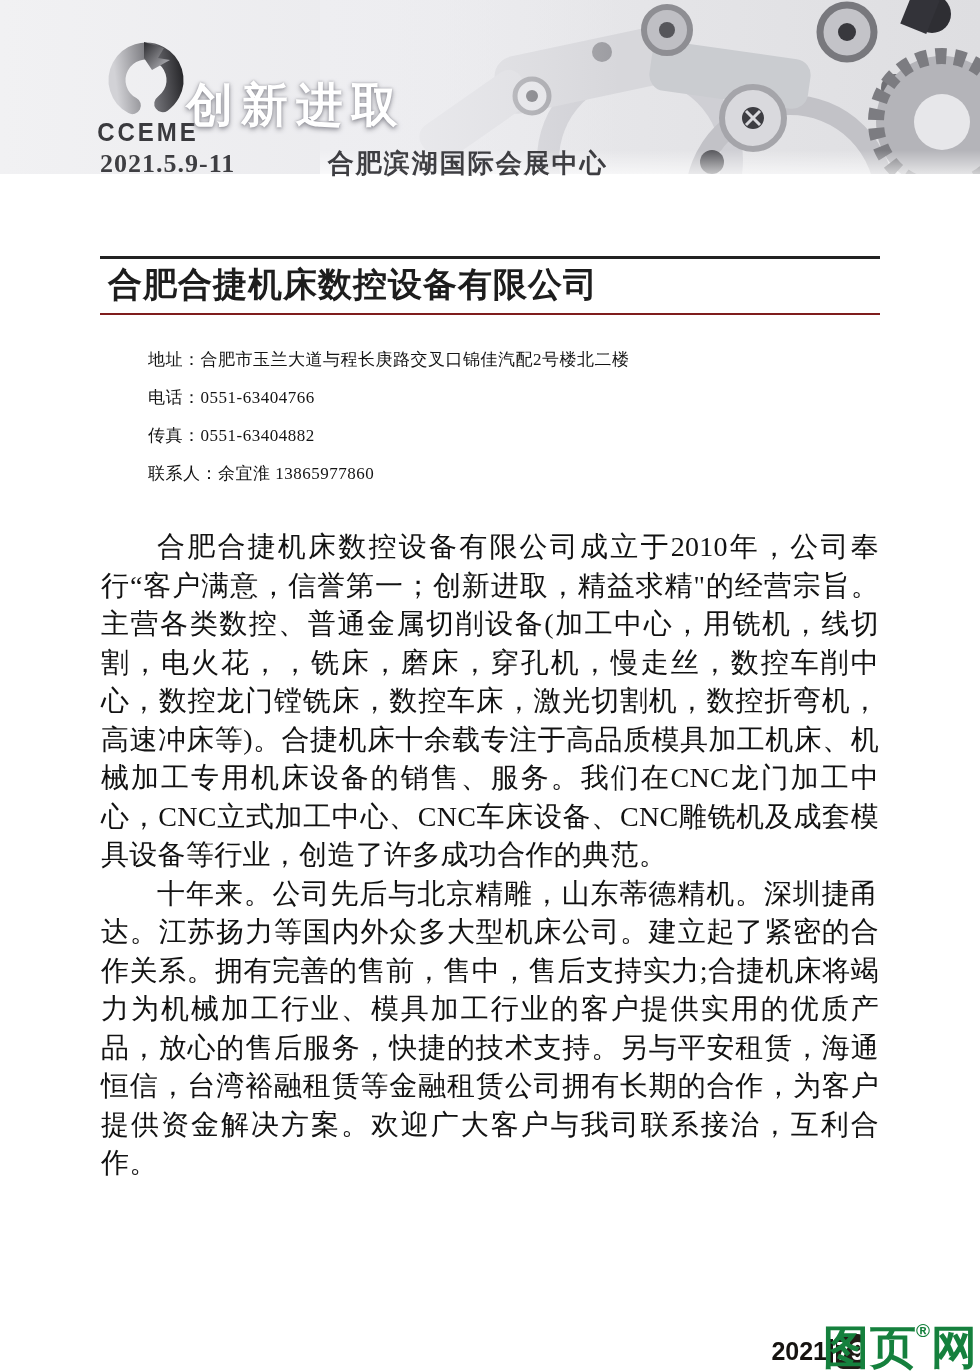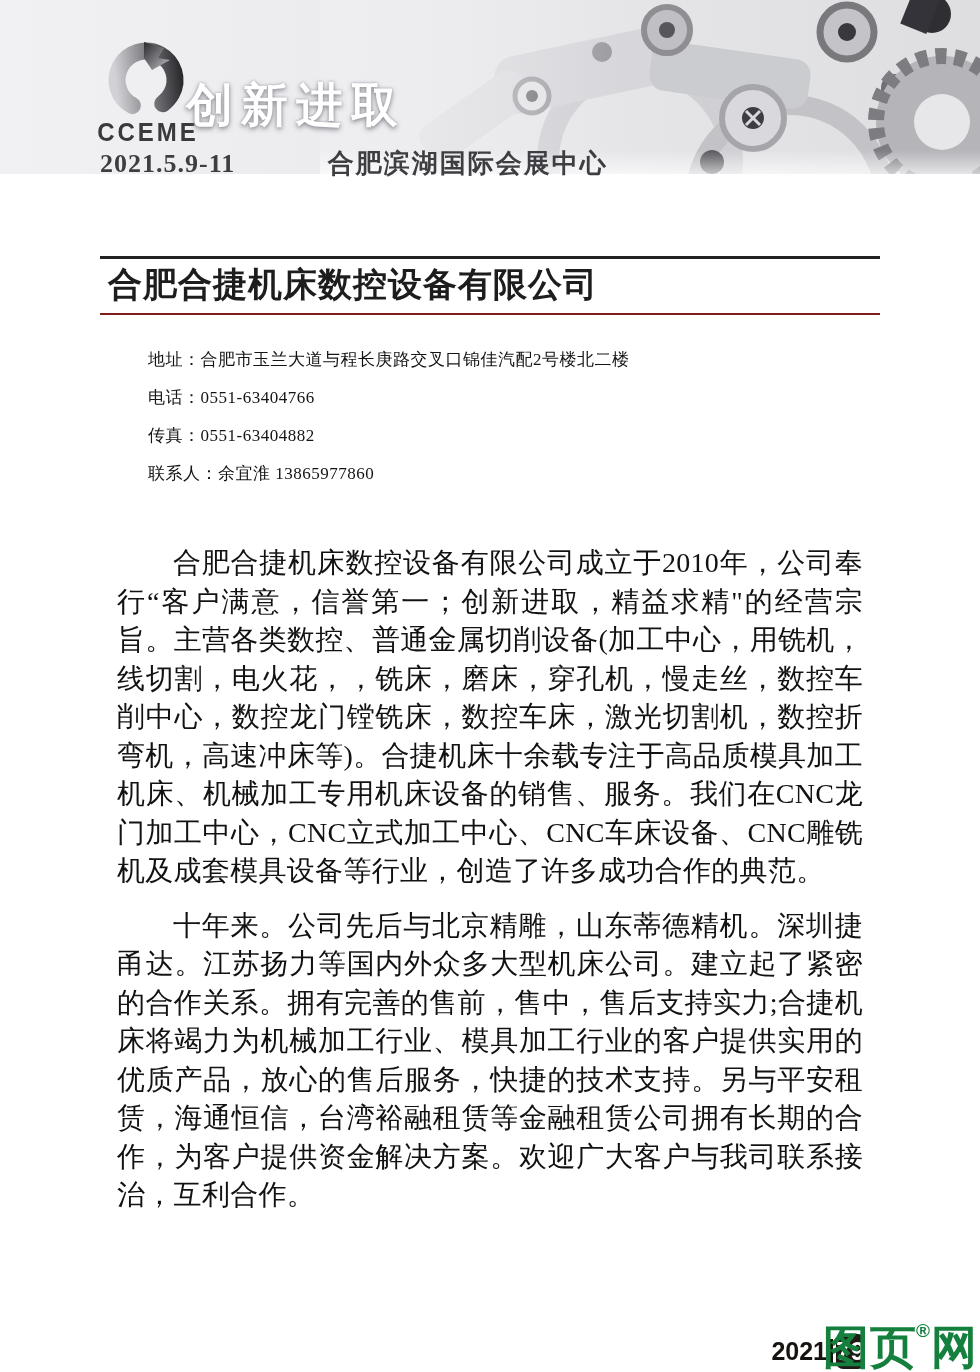--- a/index.html
+++ b/index.html
@@ -46,21 +46,21 @@
   }
   
   .contacts{position:absolute;top:341px;left:148px;width:740px;}
   .contact-row{
     font-size:17px;line-height:38px;color:#141414;letter-spacing:.5px;
     white-space:nowrap;
   }
   
   .body-text{position:absolute;top:528px;left:101px;width:778px;}
   .body-text p{
-    margin:16px;font-size:28px;line-height:38.5px;color:#121212;
+    margin:0;font-size:28px;line-height:38.5px;color:#121212;
     text-align:justify;text-indent:2em;letter-spacing:.3px;
   }
   
   .footer{
     position:absolute;top:1332px;right:115px;height:38px;
     display:flex;align-items:center;
     font-family:"Liberation Sans",sans-serif;font-weight:800;
     font-size:25px;color:#161310;white-space:nowrap;justify-content:space-between;
   }
   .footer .divider{width:3px;height:25px;background:#161310;margin:0 3px;}

